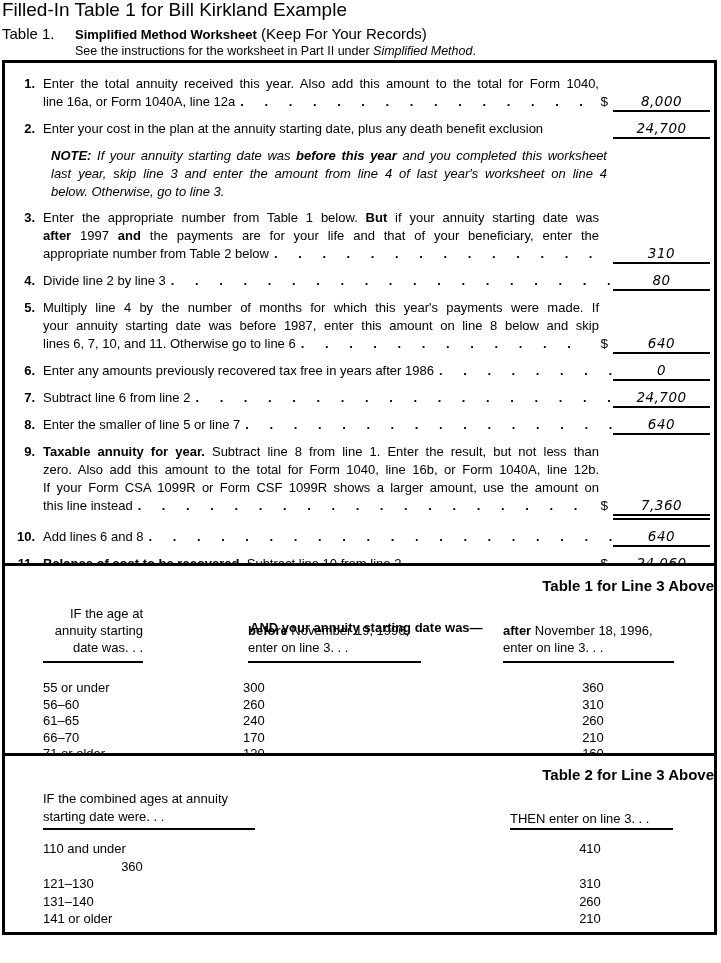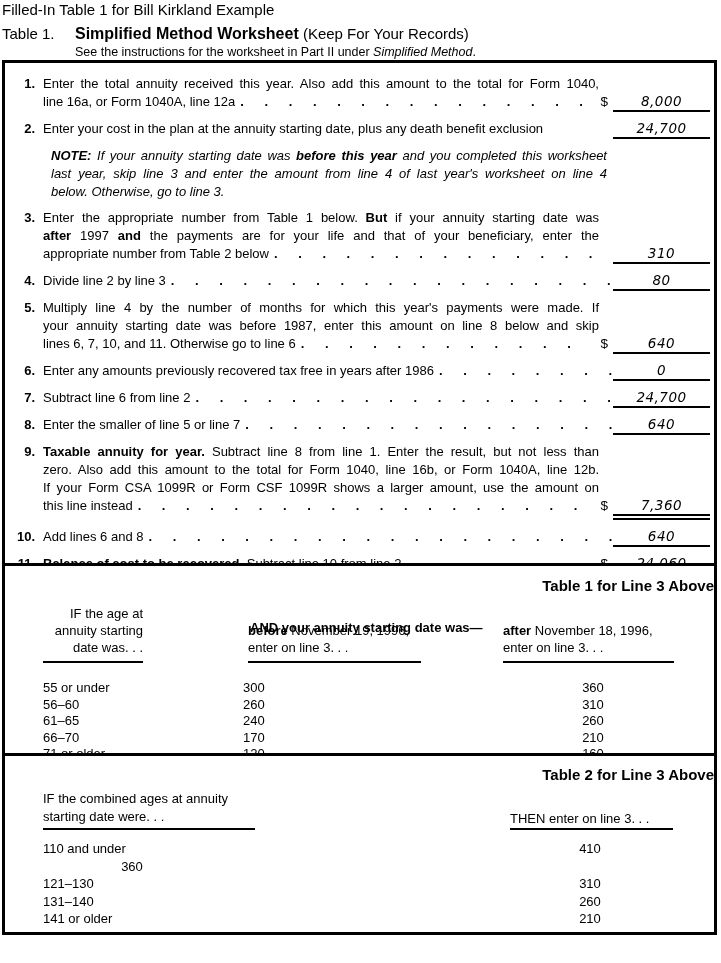--- a/index.html
+++ b/index.html
@@ -7,25 +7,25 @@
   body {
     width:721px; height:963px; position:relative;
     font-family:"Liberation Sans", sans-serif;
     color:#000; -webkit-font-smoothing:none;
   }
   .b { font-weight:bold; }
   .i { font-style:italic; }
 
   
   .hdr { position:absolute; top:1px; left:2px; right:2px; }
-  .suptitle { font-size:15px; line-height:17px; }
+  .suptitle { font-size:19px; line-height:17px; }
   .titlerow { display:flex; margin-top:7px; }
   .tlabel { width:73px; font-size:15px; flex-shrink:0; }
   .tmain  { font-size:15px; }
-  .tmain .wtitle { font-weight:bold; font-size:16px; }
+  .tmain .wtitle { font-weight:bold; font-size:13px; }
   .tmain .sub { font-size:12.5px; margin-top:2px; }
 
   
   .outer {
     position:absolute; top:60px; left:2px; width:715px; height:875px;
     border:3px solid #000;
   }
   .sec  { overflow:hidden; }
   .sec1 { height:500px; padding:12px 4px 0 12px; font-size:13px; }
   .sec2 { height:190px; border-top:3px solid #000; padding-top:11px; font-size:13px; }

